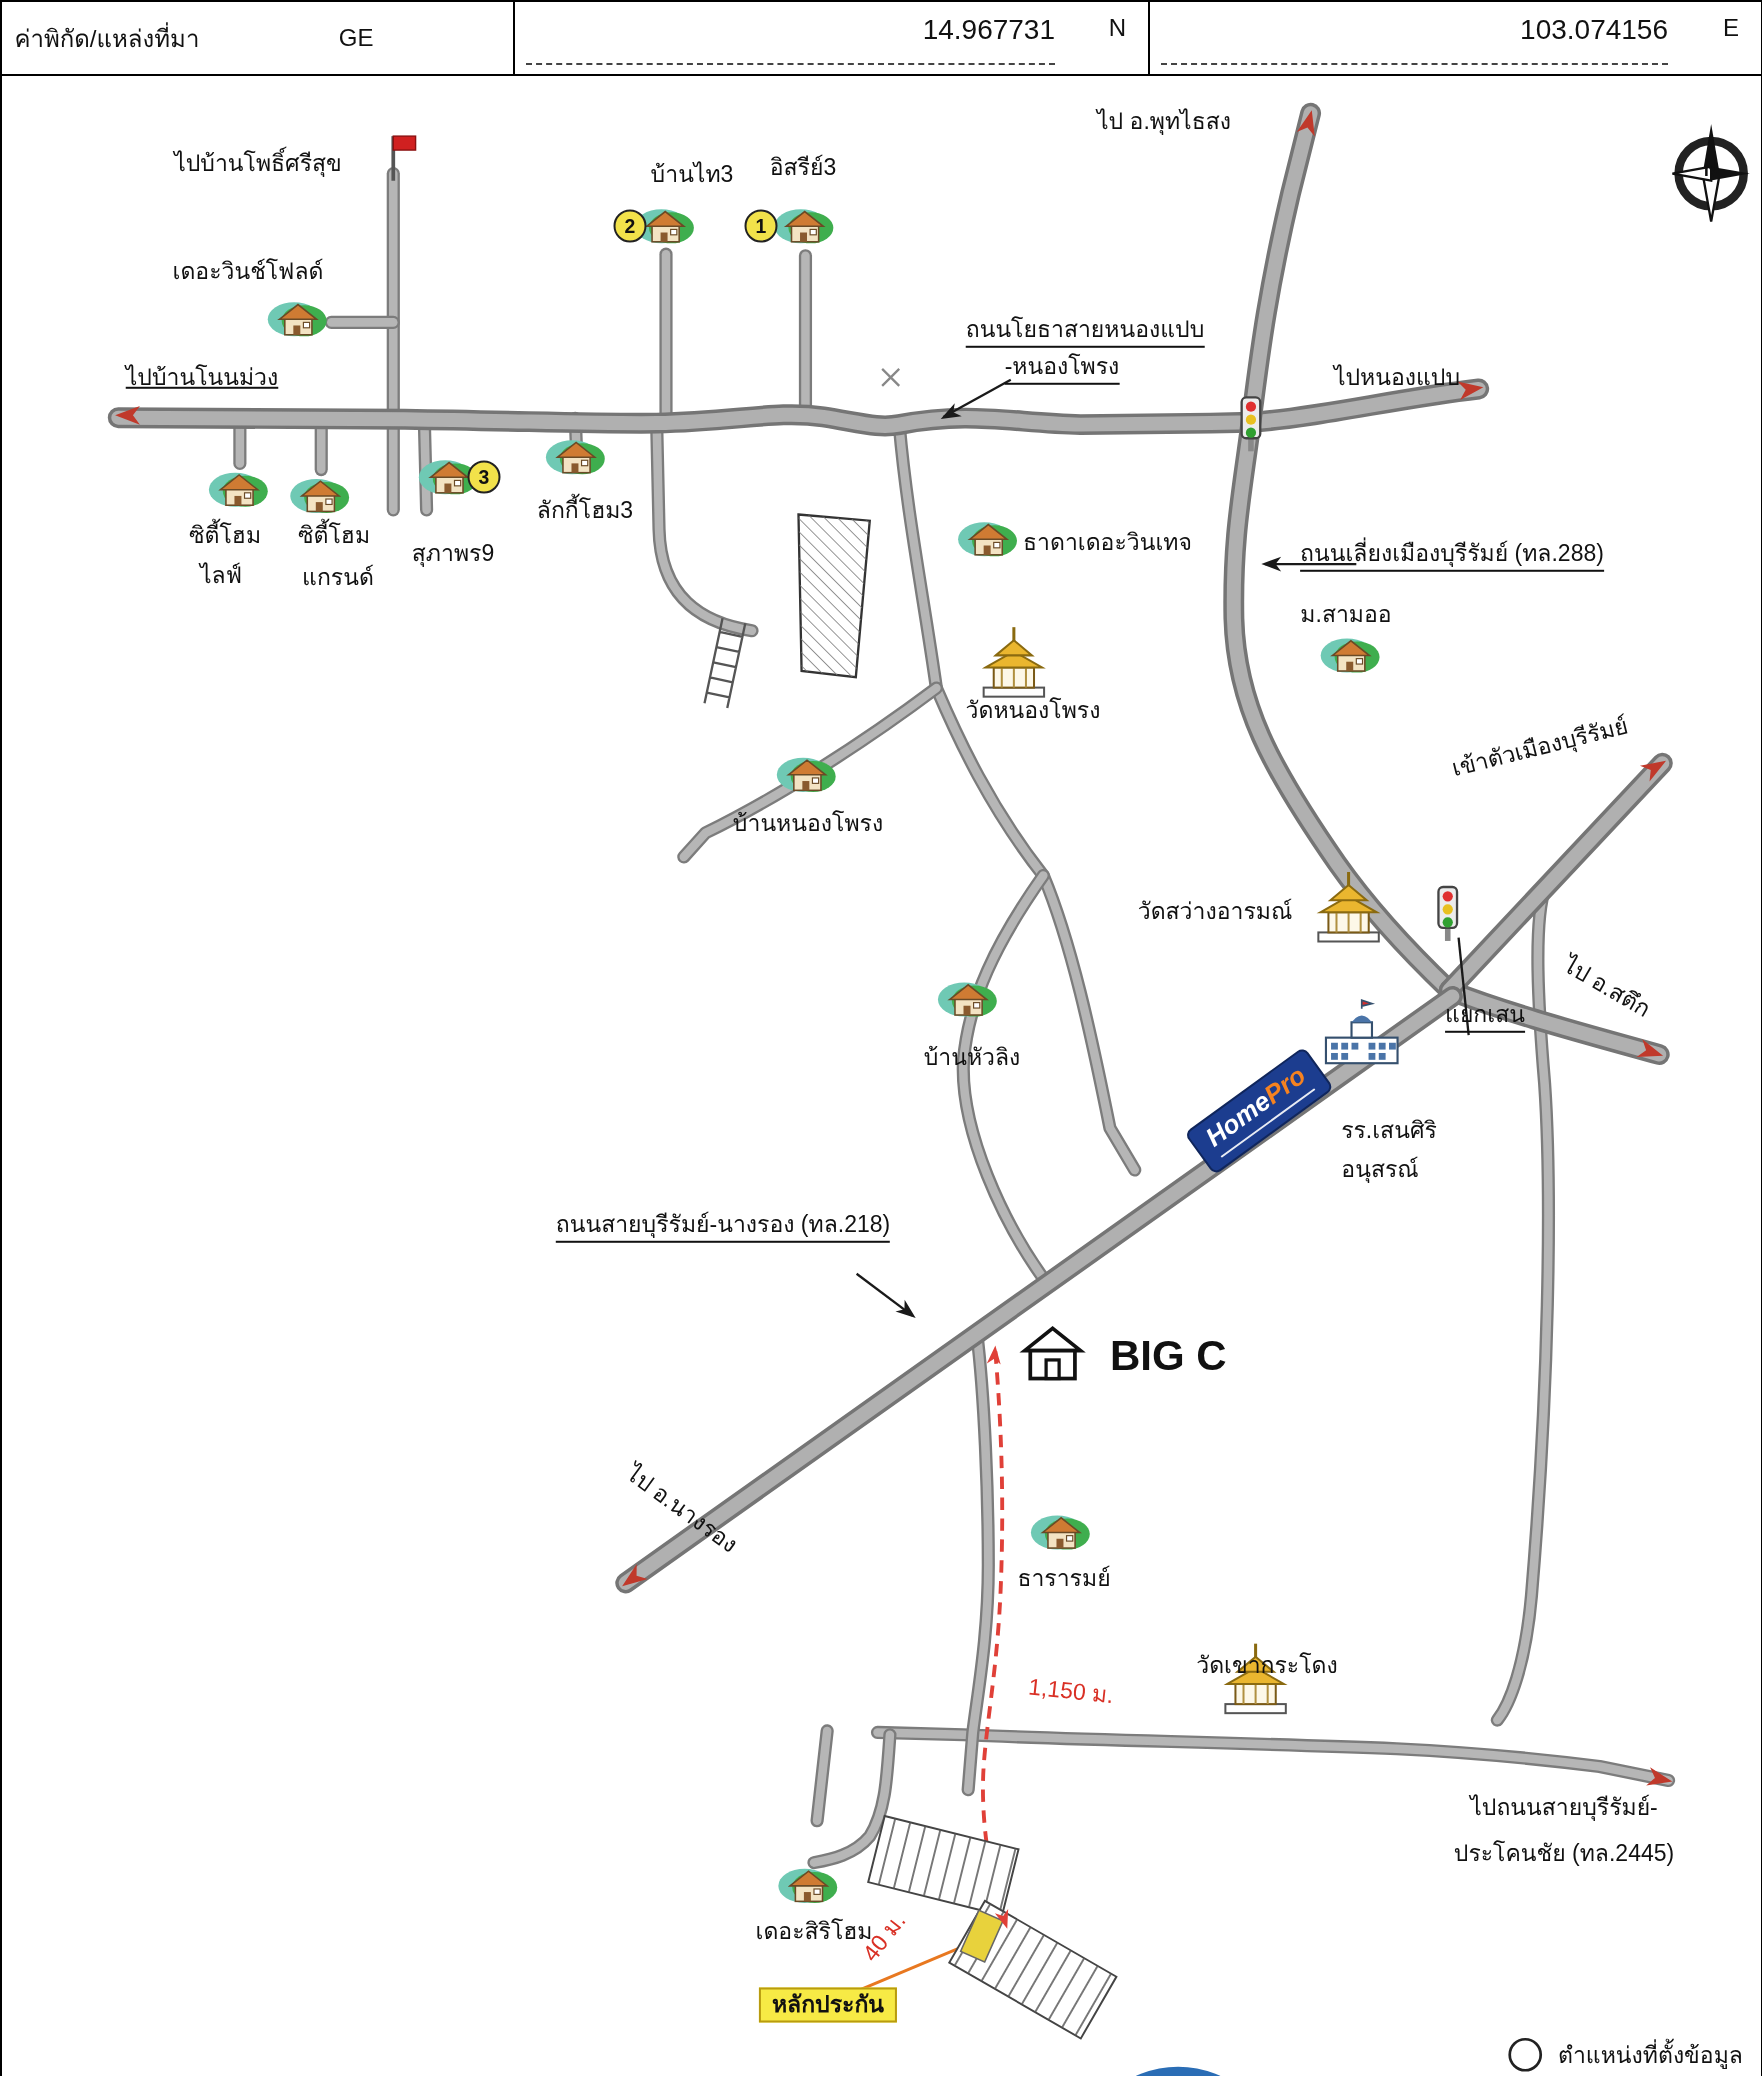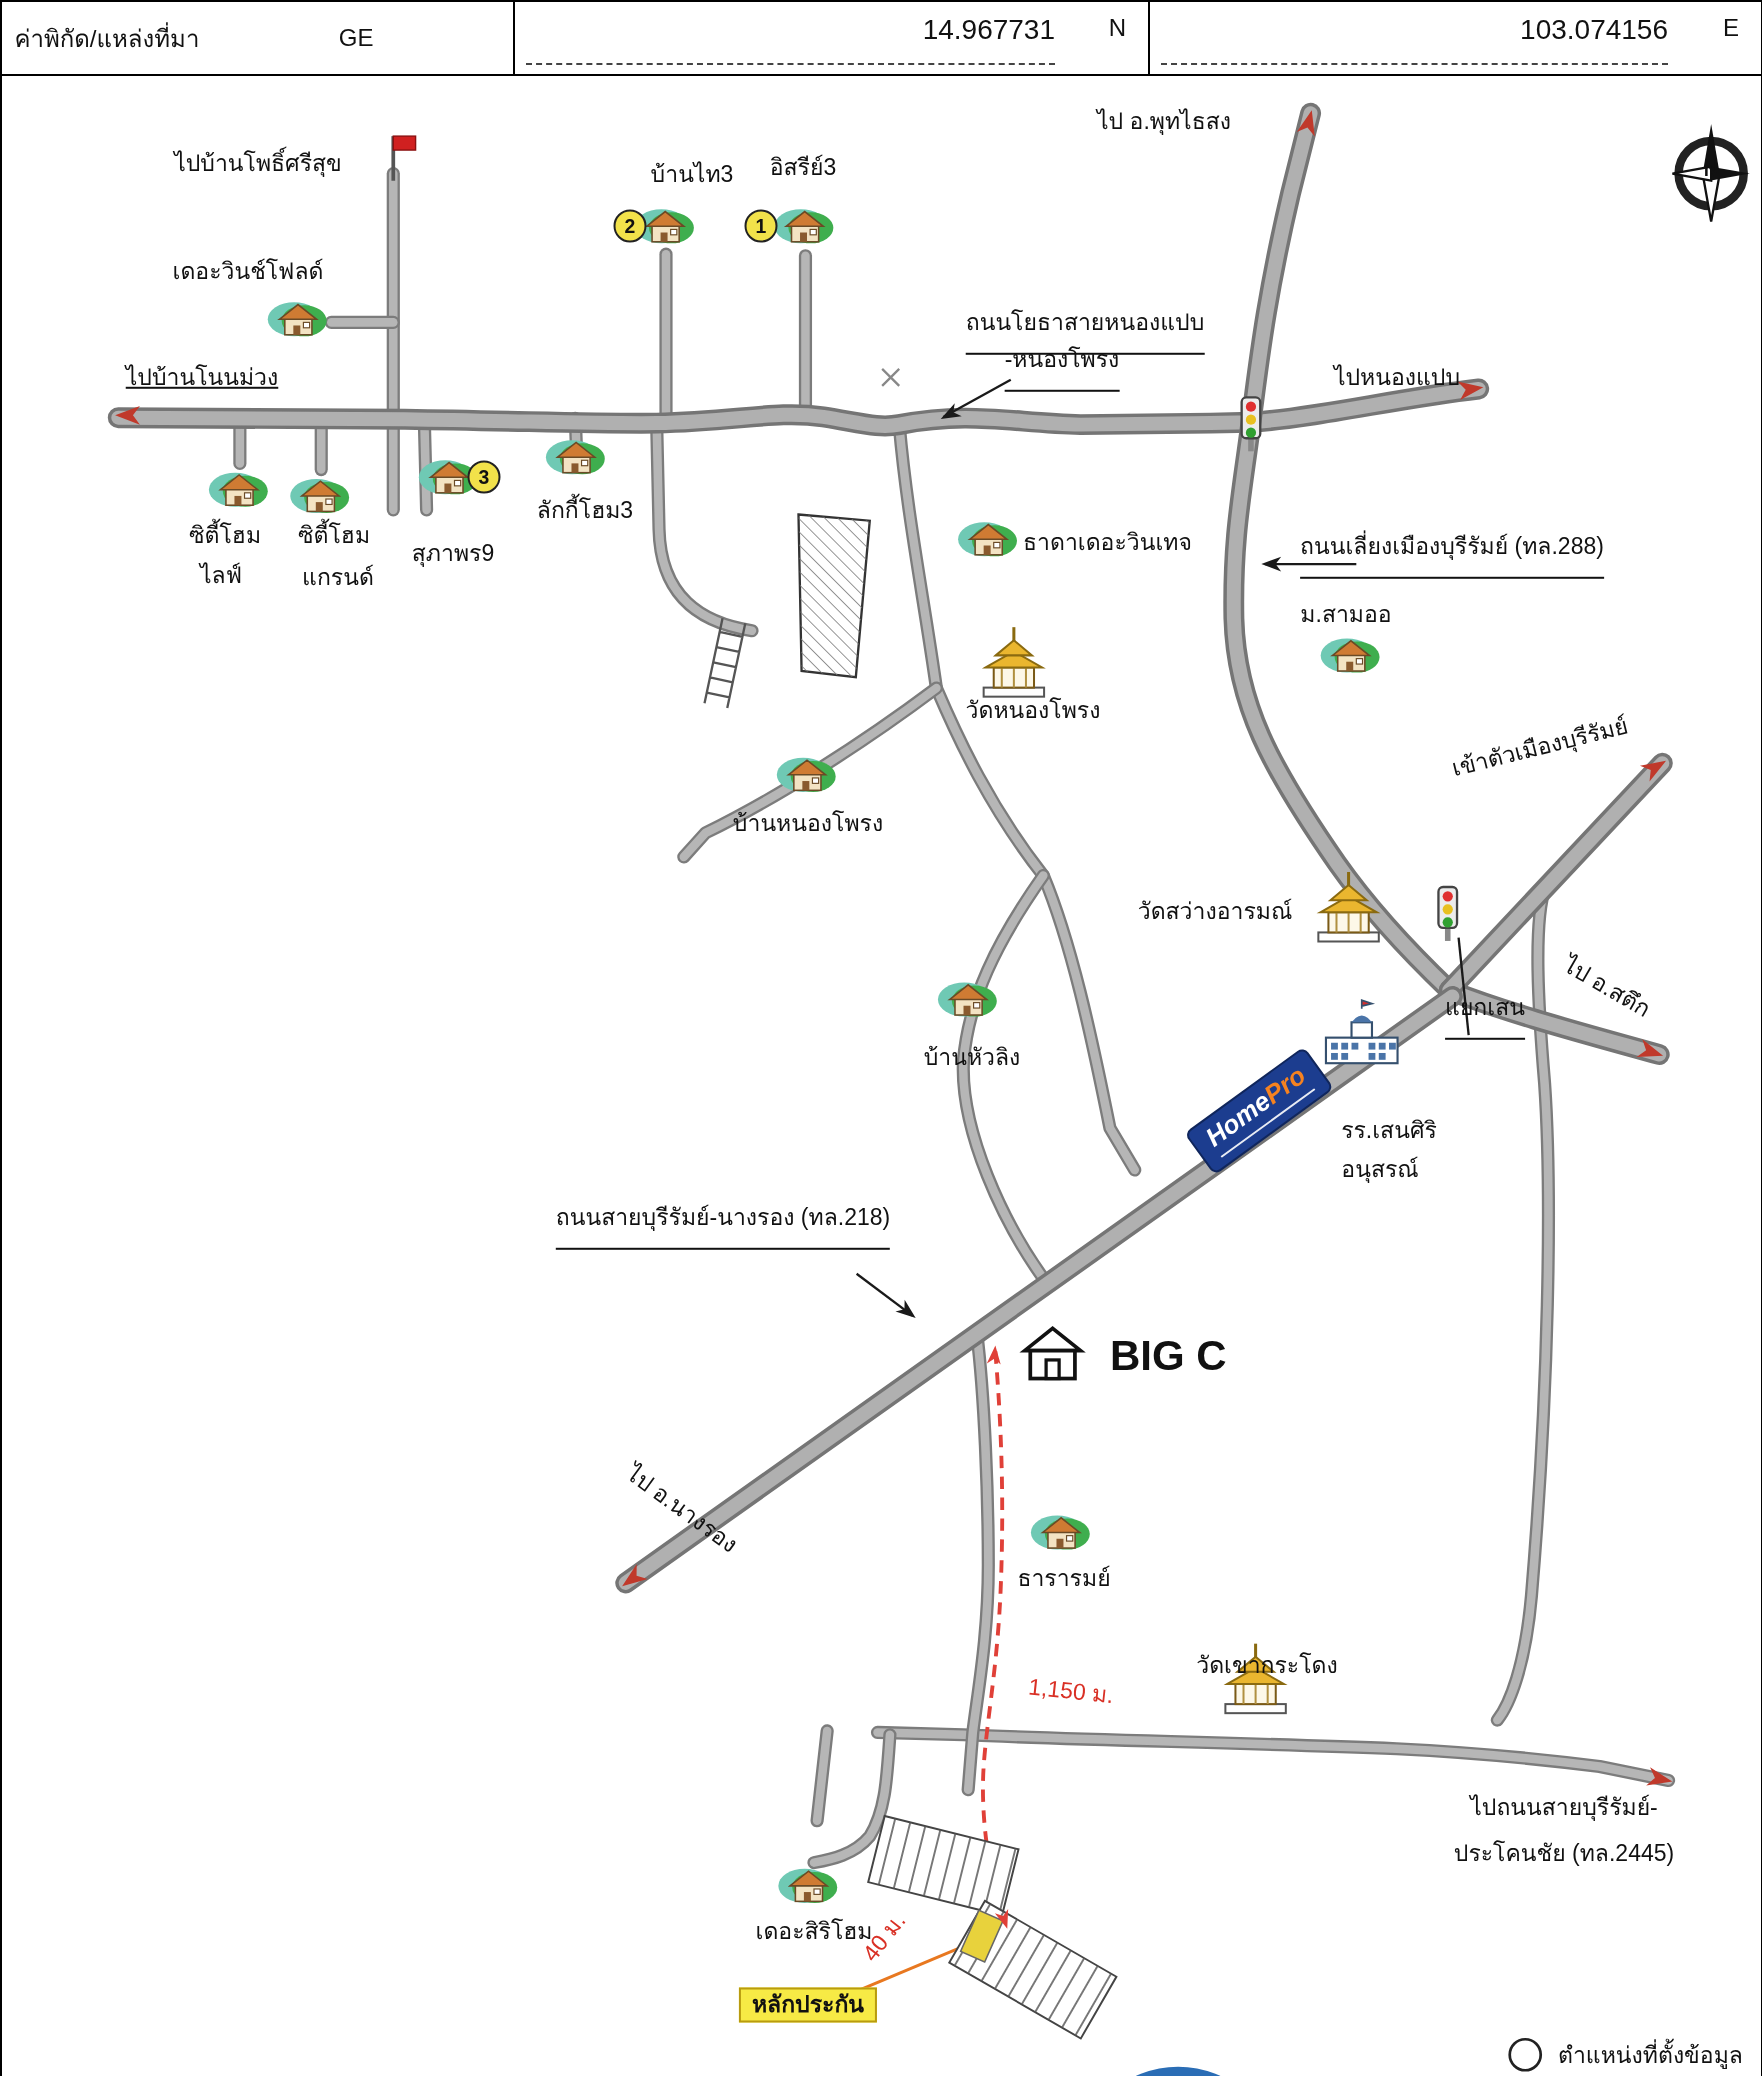--- a/index.html
+++ b/index.html
@@ -22,21 +22,21 @@
        border:2.3px solid #000;border-bottom:none;overflow:hidden;background:#fff}
   #map-svg{position:absolute;left:0;top:0}
   .rc{fill:none;stroke:#7c7c7c;stroke-width:17;stroke-linecap:round;stroke-linejoin:round}
   .rf{fill:none;stroke:#b6b6b6;stroke-width:11;stroke-linecap:round;stroke-linejoin:round}
   .rc2{fill:none;stroke:#757575;stroke-width:27;stroke-linecap:round;stroke-linejoin:round}
   .rf2{fill:none;stroke:#b0b0b0;stroke-width:18;stroke-linecap:round;stroke-linejoin:round}
   .thin{stroke:#1a1a1a;stroke-width:3;fill:none}
   .route-dash{stroke:#e04038;stroke-width:5;fill:none;stroke-dasharray:16 11}
   
   .lbl{position:absolute;white-space:nowrap;font-size:23px;line-height:1.15;color:#111;z-index:3}
-  .ul{border-bottom:2.3px solid #111;padding-bottom:18px}
+  .ul{border-bottom:2.3px solid #111;padding-bottom:4px}
   .red{color:#d93025}
   .bold{font-weight:bold}
   .guarantee{background:#f7ea45;border:2.3px solid #b89b10;padding:2.3px 11px;font-weight:bold}
   .cnum{position:absolute;width:33px;height:33px;border-radius:50%;background:#f2e24a;
         border:2.3px solid #222;box-sizing:border-box;font-weight:bold;font-size:19.4px;
         display:flex;align-items:center;justify-content:center;
         transform:translate(-50%,-50%);z-index:4}
   .homepro{position:absolute;transform:translate(-50%,-50%) rotate(-36deg);
            background:#1c3d8f;border:2.3px solid #10265c;border-radius:7.7px;color:#fff;
            padding:3.1px 14px 7.7px;font-size:26px;font-weight:bold;font-style:italic;
@@ -324,21 +324,21 @@
       <div class="lbl ul" style="left: 721px; top: 1151px; transform: translate(-50%, -50%) rotate(0deg);">ถนนสายบุรีรัมย์-นางรอง (ทล.218)</div>
       <div class="lbl bold" style="left: 1108px; top: 1280px; font-size: 42px; transform: translate(0px, -50%) rotate(0deg);">BIG C</div>
       <div class="lbl" style="left: 680px; top: 1433px; transform: translate(-50%, -50%) rotate(36deg);">ไป อ.นางรอง</div>
       <div class="lbl" style="left: 1062px; top: 1502px; transform: translate(-50%, -50%) rotate(0deg);">ธารารมย์</div>
       <div class="lbl" style="left: 1265px; top: 1553px; transform: translate(-50%, -50%) rotate(0deg); margin-top: 36px;">วัดเขากระโดง</div>
       <div class="lbl red" style="left: 1069px; top: 1615px; transform: translate(-50%, -50%) rotate(6deg);">1,150 ม.</div>
       <div class="lbl" style="left: 1562px; top: 1731px; transform: translate(-50%, -50%) rotate(0deg);">ไปถนนสายบุรีรัมย์-</div>
       <div class="lbl" style="left: 1562px; top: 1777px; transform: translate(-50%, -50%) rotate(0deg);">ประโคนชัย (ทล.2445)</div>
       <div class="lbl" style="left: 812px; top: 1855px; transform: translate(-50%, -50%) rotate(0deg);">เดอะสิริโฮม</div>
       <div class="lbl red" style="left: 882px; top: 1861px; transform: translate(-50%, -50%) rotate(-52deg);">40 ม.</div>
-      <div class="lbl guarantee" style="left: 806px; top: 1929px; transform: translate(-50%, -50%) rotate(0deg);">หลักประกัน</div>
+      <div class="lbl guarantee" style="left: 826px; top: 1929px; transform: translate(-50%, -50%) rotate(0deg);">หลักประกัน</div>
       <div class="lbl" style="left: 1556px; top: 1979px; transform: translate(0px, -50%) rotate(0deg);">ตำแหน่งที่ตั้งข้อมูล</div>
       <div class="lbl bold" style="left: 1709px; top: 93px; font-size: 20px; transform: translate(-50%, -50%) rotate(0deg);">N</div>
       <div class="cnum" style="left: 628px; top: 150px;">2</div>
       <div class="cnum" style="left: 759px; top: 150px;">1</div>
       <div class="cnum" style="left: 482px; top: 401px;">3</div>
     </div>
 </div>
 
 
 </body></html>

